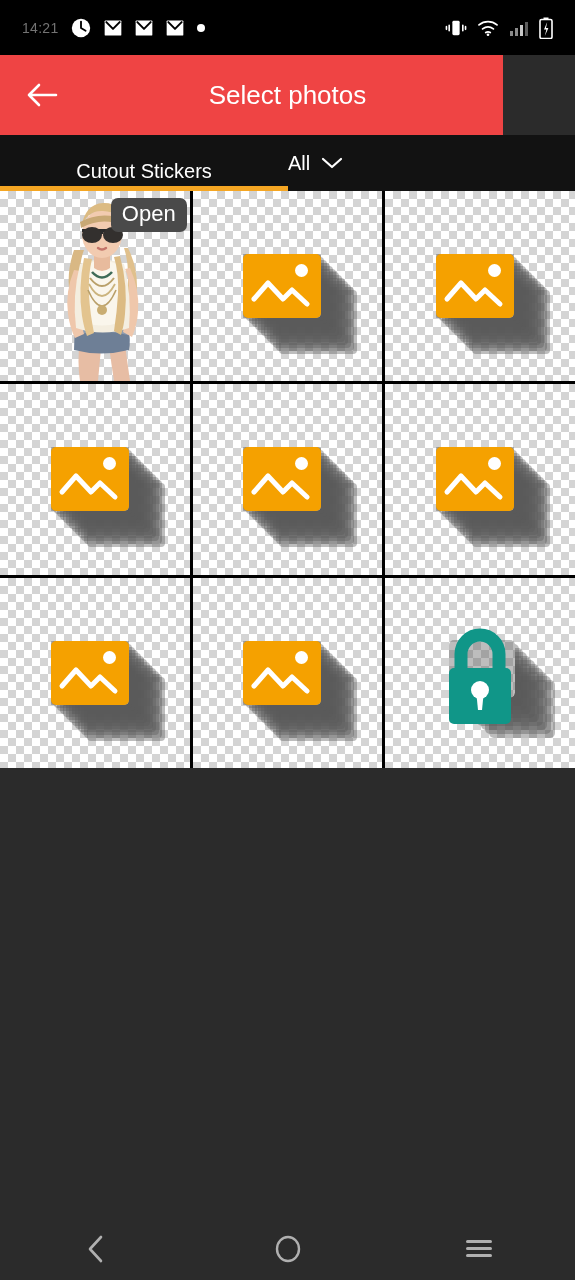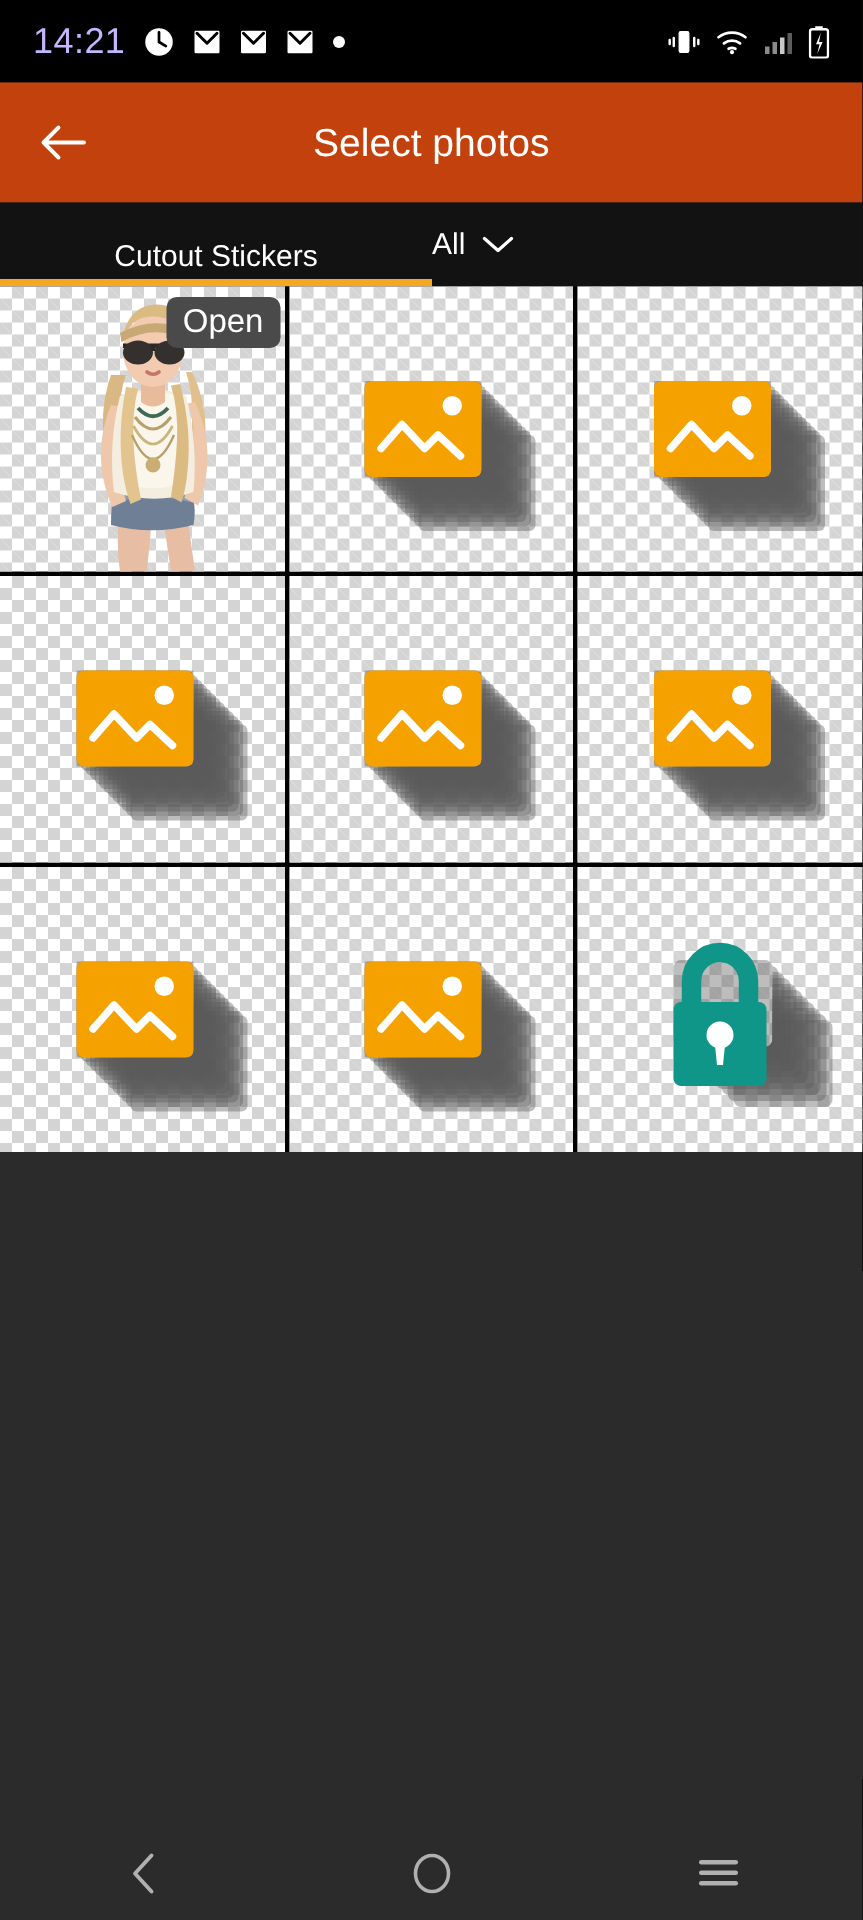--- a/index.html
+++ b/index.html
@@ -11,28 +11,28 @@
   }
   .phone { position:relative; width:575px; height:1280px; background:#2b2b2b; }
 
   
   .statusbar{
     position:absolute; top:0; left:0; width:575px; height:55px;
     background:#000; display:flex; align-items:center;
     padding:0 22px;
   }
   .sb-left{ display:flex; align-items:center; gap:11px; }
-  .sb-time{ color:#c4b5fd; font-size:24px; letter-spacing:.3px; }
+  .sb-time{ color:#737373; font-size:14px; letter-spacing:.3px; }
   .sb-right{ margin-left:auto; display:flex; align-items:center; gap:10px; }
   .ic{ display:inline-block; line-height:0; }
 
   
   .header{
-    position:absolute; top:55px; left:0; width:575px; height:80px;
-    background:#c2410c;
+    position:absolute; top:55px; left:0; width:503px; height:80px;
+    background:#ef4444;
   }
   .back-btn{
     position:absolute; left:20px; top:50%; transform:translateY(-50%);
     width:44px; height:44px; display:flex; align-items:center; justify-content:center;
   }
   .page-title{
     position:absolute; left:0; top:0; width:575px; height:80px;
     display:flex; align-items:center; justify-content:center;
     color:#fff; font-size:26px; font-weight:400;
   }

